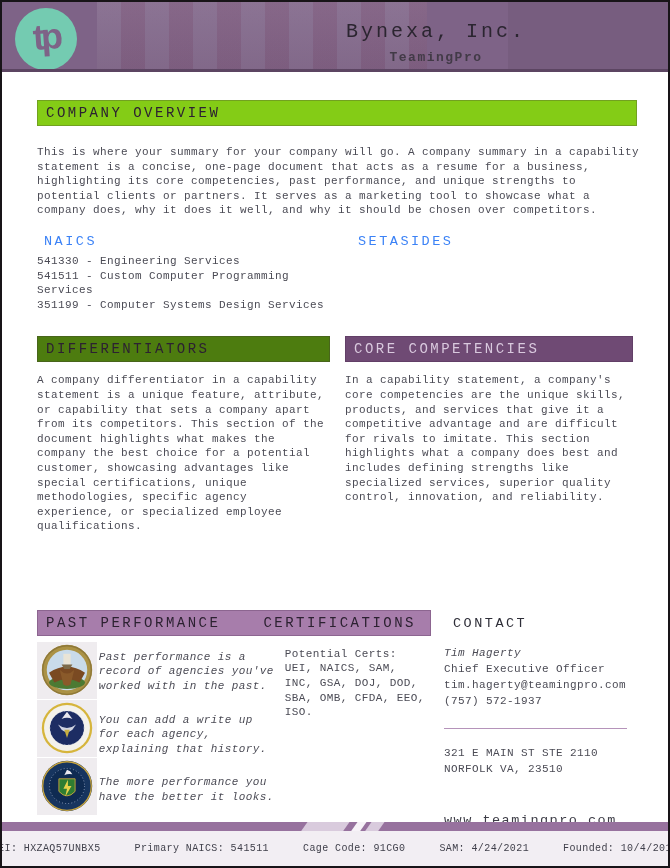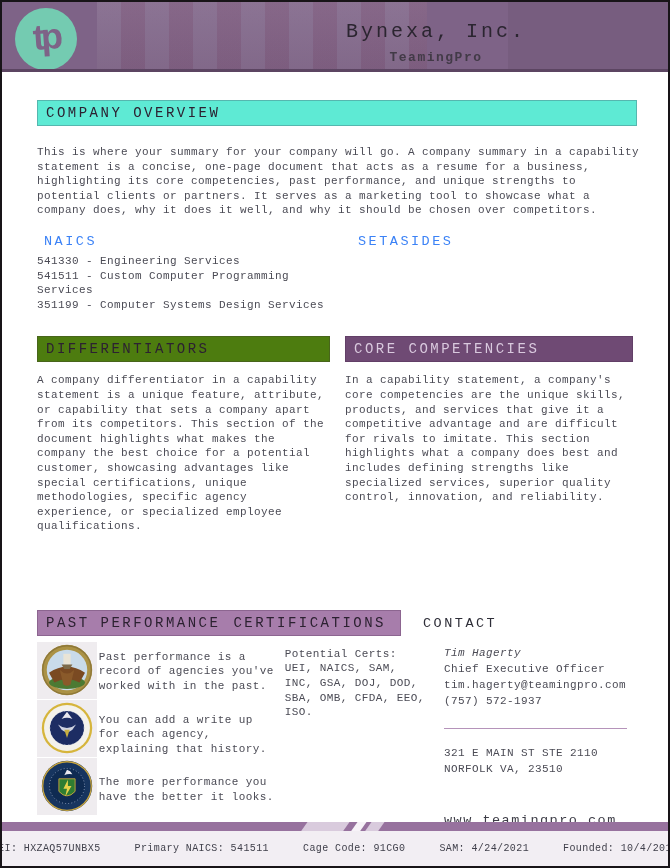--- a/index.html
+++ b/index.html
@@ -42,21 +42,21 @@
     font-size:20px; letter-spacing:3px; color:#2b2530; white-space:nowrap;
   }
   .brand-name {
     margin-top:7px; font-size:13px; letter-spacing:1.5px; color:#423a47;font-weight:bold;
   }
 
   
   .content { padding:0 35px; }
 
   .section-bar {
-    height:26px; line-height:24px; background:#5eead4;
+    height:26px; line-height:24px; background:#84cc16;
     border:1px solid rgba(60,30,65,0.25);
     padding-left:8px; font-size:14px; letter-spacing:2.5px; color:#2c2131;
     white-space:nowrap; overflow:hidden;
   }
   .bar-light { background:#4d7c0f; }
   .bar-dark  { background:#6f4a74; color:#d9c9de; }
 
   .overview-bar { margin-top:28px; width:600px; }
 
   .body-text {
@@ -76,38 +76,38 @@
   .naics-list .body-text { width:300px; }
 
   .feature-row { display:flex; margin-top:24px; }
   .feature-row .cell-left  { width:295px; margin-right:15px; }
   .feature-row .cell-right { width:290px; }
   .feature-row .body-text { margin-top:11px; }
 
   
   .pp-header-row { display:flex; margin-top:76px; align-items:flex-end; }
   .pp-bar {
-    width:364px; height:26px; line-height:24px; background:#a77dab;
+    width:394px; height:26px; line-height:24px; background:#a77dab;
     border:1px solid rgba(60,30,65,0.25);
     display:flex; justify-content:space-between;
     font-size:14px; letter-spacing:2.5px; color:#2c2131;
     padding:0 14px 0 8px;
   }
   .contact-heading {
     margin-left:22px; font-size:13.5px; letter-spacing:2.5px; color:#2e2e38;
     line-height:24px;
   }
 
   .pp-body-row { display:flex; margin-top:6px; }
   .seal-col { width:62px; }
   .seal-box {
     width:60px; height:57px; background:#efecef; margin-bottom:1px;
     display:flex; align-items:center; justify-content:center;
   }
-  .pp-text-col { width:178px; padding-top:8px; }
+  .pp-text-col { width:178px; padding-top:8px;font-style:italic; }
   .pp-text-col .body-text { margin-bottom:19px; }
   .certs-col { width:142px; margin-left:9px; padding-top:5px; }
   .contact-col { width:190px; margin-left:18px; }
 
   .contact-line { font-size:11px; letter-spacing:0.4px; color:#4b4b55; line-height:16px; }
   .contact-line.name { margin-top:3px;font-style:italic; }
   .contact-divider {
     border:none; border-top:1px solid #b593ba; margin:19px 0 16px 0; width:183px;
   }
   .website {

